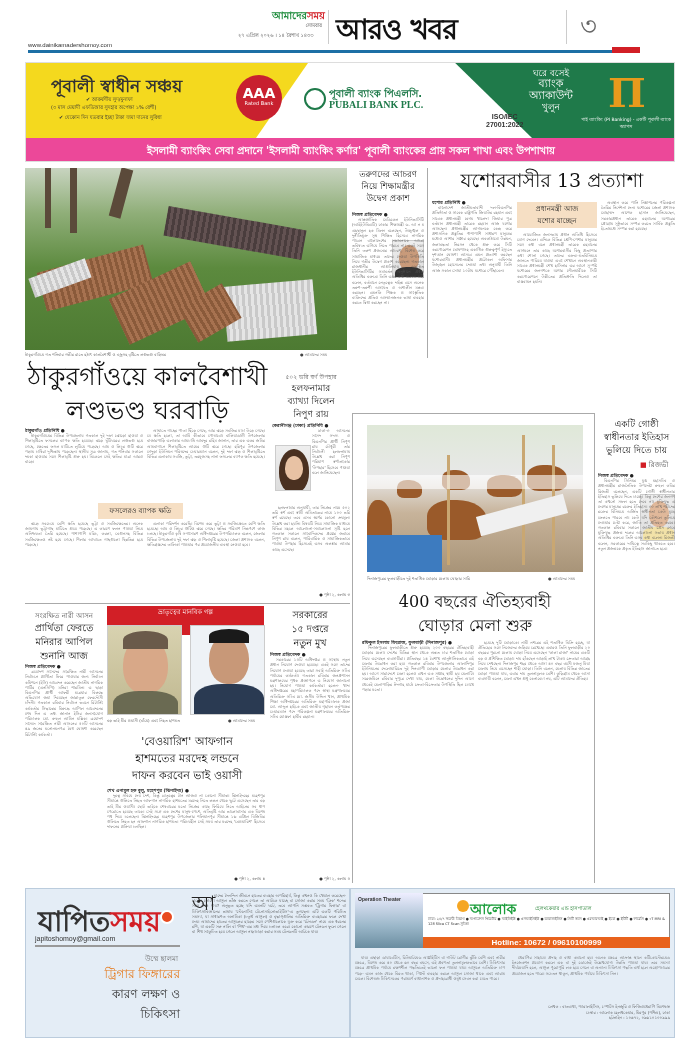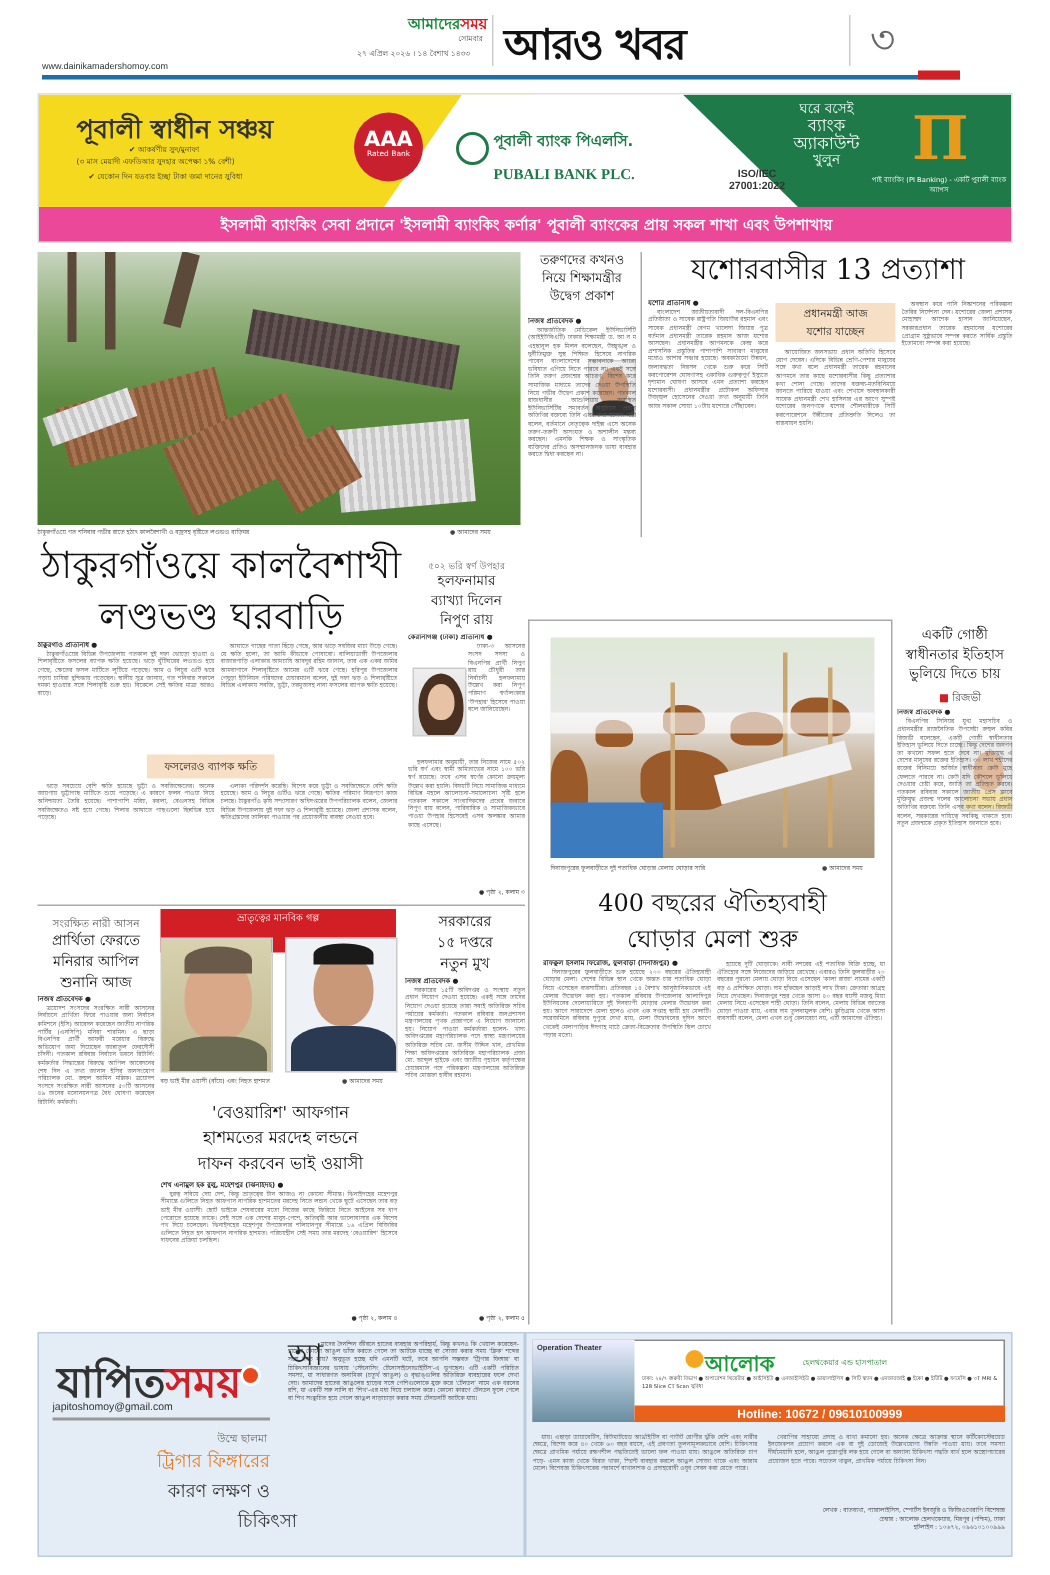--- a/index.html
+++ b/index.html
@@ -29,21 +29,21 @@
   #ad-green { left: 410px; top: 0; width: 240px; height: 75px; background: #1f7a4a; clip-path: polygon(8% 0, 100% 0, 100% 100%, 40% 100%); }
   #ad-title { left: 25px; top: 10px; font-size: 17px; font-weight: bold; color: #333; }
   #ad-bullet1 { left: 60px; top: 33px; font-size: 5px; color: #333; }
   #ad-bullet1b { left: 25px; top: 41px; font-size: 5px; color: #333; }
   #ad-bullet2 { left: 33px; top: 51px; font-size: 5px; color: #333; }
   #aaa-badge { left: 210px; top: 12px; width: 46px; height: 46px; border-radius: 50%; background: #c8202f; color: #fff; text-align: center; }
   #aaa-badge .big { font-size: 14px; font-weight: bold; display: block; margin-top: 11px; line-height: 14px; }
   #aaa-badge .small { font-size: 5px; display: block; }
   #bank-emblem { left: 278px; top: 25px; width: 22px; height: 22px; border-radius: 50%; border: 2px solid #1f7a4a; }
   #bank-name-bn { left: 303px; top: 23px; font-size: 10px; font-weight: bold; color: #1f7a4a; }
-  #bank-name-en { left: 303px; top: 48px; font-size: 10px; font-weight: bold; color: #1f7a4a; font-family: "Liberation Serif", serif; }
+  #bank-name-en { left: 303px; top: 36px; font-size: 10px; font-weight: bold; color: #1f7a4a; font-family: "Liberation Serif", serif; }
   #iso-text { left: 460px; top: 50px; font-size: 7px; font-weight: bold; color: #333; text-align: center; line-height: 8px; font-family: "Liberation Sans", sans-serif; }
   #ad-cta { left: 495px; top: 5px; font-size: 9px; color: #fff; text-align: center; line-height: 10px; width: 60px; }
   #pi-logo { left: 582px; top: 10px; font-size: 40px; color: #e79a1c; font-family: "DejaVu Serif", serif; font-weight: bold; line-height: 40px; }
   #pi-caption { left: 555px; top: 54px; font-size: 4.5px; color: #fff; text-align: center; width: 90px; }
   #ad-banner { left: 0; top: 75px; width: 650px; height: 25px; background: #ec4899; color: #fff; font-size: 10px; font-weight: bold; text-align: center; line-height: 25px; }
 
   
   .photo { overflow: hidden; }
   #storm-photo { left: 25px; top: 168px; width: 322px; height: 182px; background: linear-gradient(180deg, #c8d4c0 0%, #8fae78 25%, #5c8a3e 55%, #4d7a32 100%); }
   .tin { position: absolute; background: repeating-linear-gradient(90deg, #8a5a3a 0 3px, #a77250 3px 6px); }
@@ -69,21 +69,21 @@
 
   
   #japito-box { left: 25px; top: 888px; width: 325px; height: 150px; background: #e4edf6; border: 1px solid #bcd; }
   #japito-logo { left: 38px; top: 900px; font-size: 28px; color: #333; font-family: "DejaVu Serif", serif; font-weight: bold; }
   #japito-logo .red { color: #d21f26; }
   #japito-email { left: 35px; top: 935px; font-size: 7px; color: #333; font-family: "Liberation Sans", sans-serif; }
   #japito-rule { left: 35px; top: 945px; width: 145px; height: 2px; background: #999; }
   #japito-author { left: 60px; top: 953px; font-size: 7px; color: #666; width: 118px; text-align: right; }
   #japito-head1 { left: 55px; top: 965px; font-size: 12px; color: #e57a1c; width: 125px; text-align: right; font-family: "DejaVu Serif", serif; }
   #japito-head2 { left: 55px; top: 985px; font-size: 12px; color: #333; width: 125px; text-align: right; font-family: "DejaVu Serif", serif; }
-  #japito-head3 { left: 73px; top: 1005px; font-size: 12px; color: #333; width: 125px; text-align: right; font-family: "DejaVu Serif", serif; }
+  #japito-head3 { left: 55px; top: 1005px; font-size: 12px; color: #333; width: 125px; text-align: right; font-family: "DejaVu Serif", serif; }
   #clock-icon { left: 160px; top: 910px; width: 14px; height: 14px; border-radius: 50%; background: #e8491f; border: 2px solid #fff; }
 
   #right-box { left: 350px; top: 888px; width: 325px; height: 150px; background: #e4edf6; border: 1px solid #bcd; }
   #hosp-ad { left: 355px; top: 893px; width: 315px; height: 55px; background: #fff; border: 1px solid #888; }
   #ot-photo { left: 355px; top: 893px; width: 68px; height: 55px; background: linear-gradient(180deg, #eef 0%, #9bb7c9 60%, #6a8da0 100%); }
   #ot-label { left: 358px; top: 896px; font-size: 5px; font-weight: bold; color: #333; font-family: "Liberation Sans", sans-serif; }
   #hosp-name { left: 470px; top: 898px; font-size: 14px; font-weight: bold; color: #1a9d3a; }
   #hosp-sub { left: 535px; top: 905px; font-size: 5px; color: #1a7a2a; }
   #hosp-services { left: 428px; top: 917px; width: 240px; font-size: 3.5px; color: #333; line-height: 5px; }
   #hotline { left: 423px; top: 937px; width: 247px; height: 11px; background: #e8621c; color: #fff; font-size: 8px; font-weight: bold; text-align: center; line-height: 11px; font-family: "Liberation Sans", sans-serif; }
@@ -184,21 +184,21 @@
 <div class="abs txt" style="left:272px;top:423px;width:78px;height:100px;">
   <span class="byline">কেরানীগঞ্জ (ঢাকা) প্রতিনিধি ●</span>
   <p style="padding-left:40px;">ঢাকা-৩ আসনের সংসদ সদস্য ও বিএনপির প্রার্থী নিপুণ রায় চৌধুরী তার নির্বাচনী হলফনামায় উল্লেখ করা নিপুণ পরিমাণ স্বর্ণালংকার 'উপহার' হিসেবে পাওয়া বলে জানিয়েছেন।</p>
 </div>
 <div class="abs txt" style="left:272px;top:505px;width:78px;height:92px;">
   <p>হলফনামার অনুযায়ী, তার নিজের নামে ৫০২ ভরি স্বর্ণ এবং স্বামী অমিতাভের নামে ১০০ ভরি স্বর্ণ রয়েছে। তবে এসব স্বর্ণের কোনো ক্রয়মূল্য উল্লেখ করা হয়নি। বিষয়টি নিয়ে সামাজিক মাধ্যমে বিভিন্ন মহলে আলোচনা-সমালোচনা সৃষ্টি হলে গতকাল সকালে সাংবাদিকদের প্রশ্নের জবাবে নিপুণ রায় বলেন, পারিবারিক ও সামাজিকভাবে পাওয়া উপহার হিসেবেই এসব অলঙ্কার আমার কাছে এসেছে।</p>
 </div>
 <div class="abs cont" style="left:272px;top:592px;width:78px;">● পৃষ্ঠা ২, কলাম ৩</div>
 
 <div class="abs headline" style="left:352px;top:168px;width:72px;font-size:8.5px;line-height:12px;">
-  <div>তরুণদের কখনও</div>
+  <div>তরুণদের আচরণ</div>
   <div>নিয়ে শিক্ষামন্ত্রীর</div>
   <div>উদ্বেগ প্রকাশ</div>
 </div>
 <div class="abs portrait" style="left:392px;top:240px;width:32px;height:38px;">
   <div class="face" style="left:6px;top:4px;width:20px;height:26px;background:#c89a7a;"></div>
   <div class="face" style="left:2px;top:26px;width:28px;height:14px;background:#333;border-radius:40% 40% 0 0;"></div>
 </div>
 <div class="abs txt" style="left:352px;top:212px;width:72px;height:150px;">
   <span class="byline">নিজস্ব প্রতিবেদক ●</span>
   <p>আন্তর্জাতিক মেডিকেল ইউনিভার্সিটি (আইইউবিএটি) ঢাকার শিক্ষামন্ত্রী ড. আ ন ম এহছানুল হক মিলন বলেছেন, উচ্ছৃঙ্খল ও দুর্নীতিমুক্ত সুস্থ শিক্ষিত হিসেবে নাগরিক পাবেন বাংলাদেশের সম্ভাবনাকে আরো ভবিষ্যত এগিয়ে নিতে পারবে না। একই সঙ্গে তিনি তরুণ প্রজন্মের আচরণ, বিশেষ করে সামাজিক মাধ্যমে তাদের দেওয়া উপস্থিতি নিয়ে গভীর উদ্বেগ প্রকাশ করেছেন। গতকাল রাজধানীর আশুলিয়ায় অবস্থিত ইউনিভার্সিটির সমাবর্তন অনুষ্ঠানে প্রধান অতিথির বক্তব্যে তিনি এসব কথা বলেন। মন্ত্রী বলেন, বর্তমানে নেতৃত্বেক দাইক্স এসে অনেক তরুণ-তরুণী অসংযত ও অশালীন মন্তব্য করছেন। এমনকি শিক্ষক ও সাংস্কৃতিক ব্যক্তিদের প্রতিও অসম্মানজনক ভাষা ব্যবহার করতে দ্বিধা করছেন না।</p>
@@ -252,21 +252,21 @@
 </div>
 <div class="abs txt" style="left:478px;top:640px;width:112px;height:240px;">
   <p>হয়েছে দুটি ঘোড়াকে। নাবী নশরের এই শতাধিক বিক্রি হচ্ছে, যা ঐতিহ্যের সঙ্গে নিজেদের জড়িয়ে রেখেছে। এবারও তিনি ফুলবাড়ীর ২০ বছরের পুরনো মেলায় ঘোড়া নিয়ে এসেছেন 'কালা রাজা' নামের একটি বড় ও প্রশিক্ষিত ঘোড়া। দাম হাঁকছেন আড়াই লাখ টাকা। ক্রেতারা আগ্রহ নিয়ে দেখছেন। দিনাজপুর শহর থেকে আসা ৪০ বছর বয়সী মজনু মিয়া মেলায় নিয়ে এসেছেন শাহী ঘোড়া। তিনি বলেন, মেলায় বিভিন্ন জাতের ঘোড়া পাওয়া যায়, এবার দাম তুলনামূলক বেশি। কুড়িগ্রাম থেকে আসা ব্যবসায়ী বলেন, মেলা এখন শুধু কেনাবেচা নয়, এটি আমাদের ঐতিহ্য।</p>
 </div>
 
 <div class="abs headline" style="left:598px;top:418px;width:77px;font-size:9px;line-height:13px;">
   <div>একটি গোষ্ঠী</div>
   <div>স্বাধীনতার ইতিহাস</div>
   <div>ভুলিয়ে দিতে চায়</div>
 </div>
-<div class="abs" style="left:626px;top:459px;font-size:7px;color:#444;"><span style="color:#d21f26;">■</span> <span>রিজভী</span></div>
+<div class="abs" style="left:640px;top:459px;font-size:7px;color:#444;"><span style="color:#d21f26;">■</span> <span>রিজভী</span></div>
 <div class="abs portrait" style="left:640px;top:494px;width:35px;height:47px;">
   <div class="face" style="left:8px;top:6px;width:20px;height:26px;background:#e0b89a;"></div>
   <div class="face" style="left:2px;top:32px;width:32px;height:16px;background:#f2e2a8;border-radius:40% 40% 0 0;"></div>
 </div>
 <div class="abs txt" style="left:598px;top:473px;width:77px;height:405px;">
   <span class="byline">নিজস্ব প্রতিবেদক ●</span>
   <p style="padding-right:0;">বিএনপির সিনিয়র যুগ্ম মহাসচিব ও প্রধানমন্ত্রীর রাজনৈতিক উপদেষ্টা রুহুল কবির রিজভী বলেছেন, একটি গোষ্ঠী স্বাধীনতার ইতিহাস ভুলিয়ে দিতে চাচ্ছে। কিন্তু দেশের জনগণ তা কখনো সফল হতে দেবে না। মুক্তিযুদ্ধ এ দেশের মানুষের রক্তের ইতিহাস। ৩০ লাখ শহীদের রক্তের বিনিময়ে অর্জিত স্বাধীনতা কেউ মুছে ফেলতে পারবে না। কেউ যদি কৌশলে ভুলিয়ে দেওয়ার চেষ্টা করে, জাতি তা প্রতিহত করবে। গতকাল রবিবার সকালে জাতীয় প্রেস ক্লাবে মুক্তিযুদ্ধ প্রজন্ম দলের আলোচনা সভায় প্রধান অতিথির বক্তব্যে তিনি এসব কথা বলেন। রিজভী বলেন, সরকারের দায়িত্বে সবকিছু থাকতে হবে। নতুন প্রজন্মকে প্রকৃত ইতিহাস জানাতে হবে।</p>
 </div>
 
 <div class="hr" style="left:25px;top:603px;width:325px;"></div>

